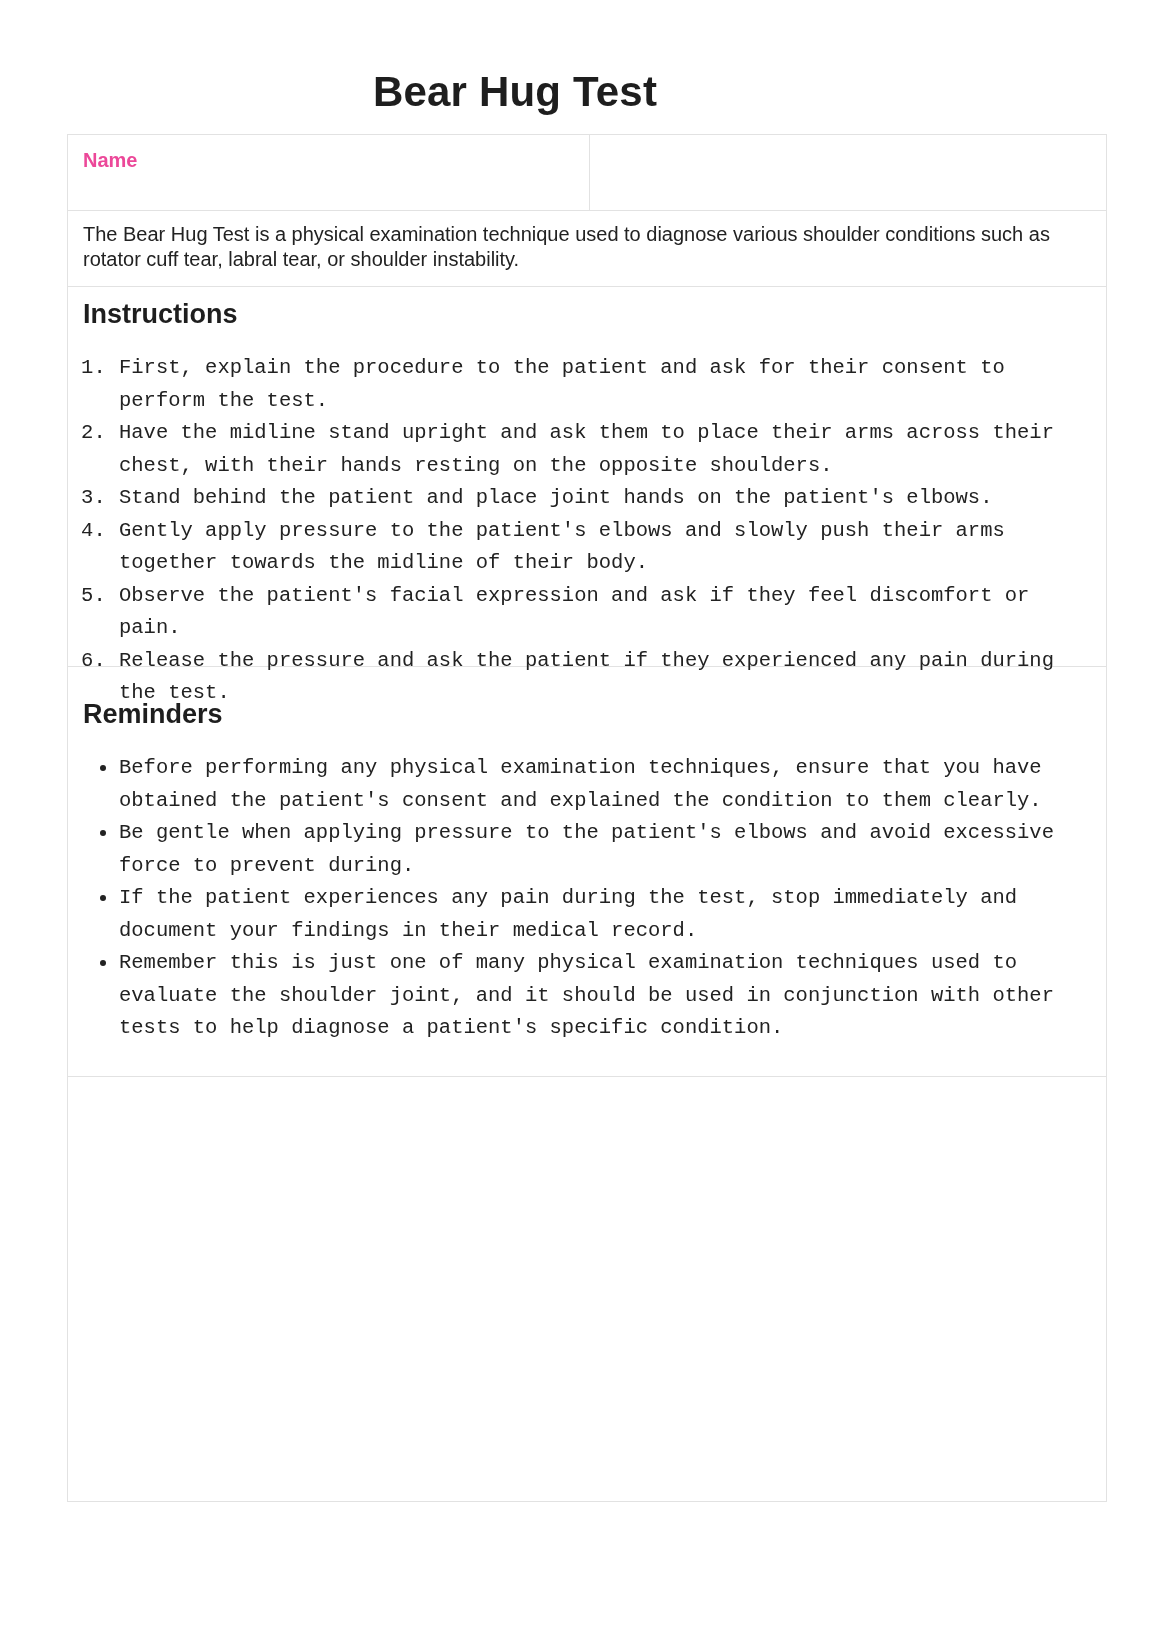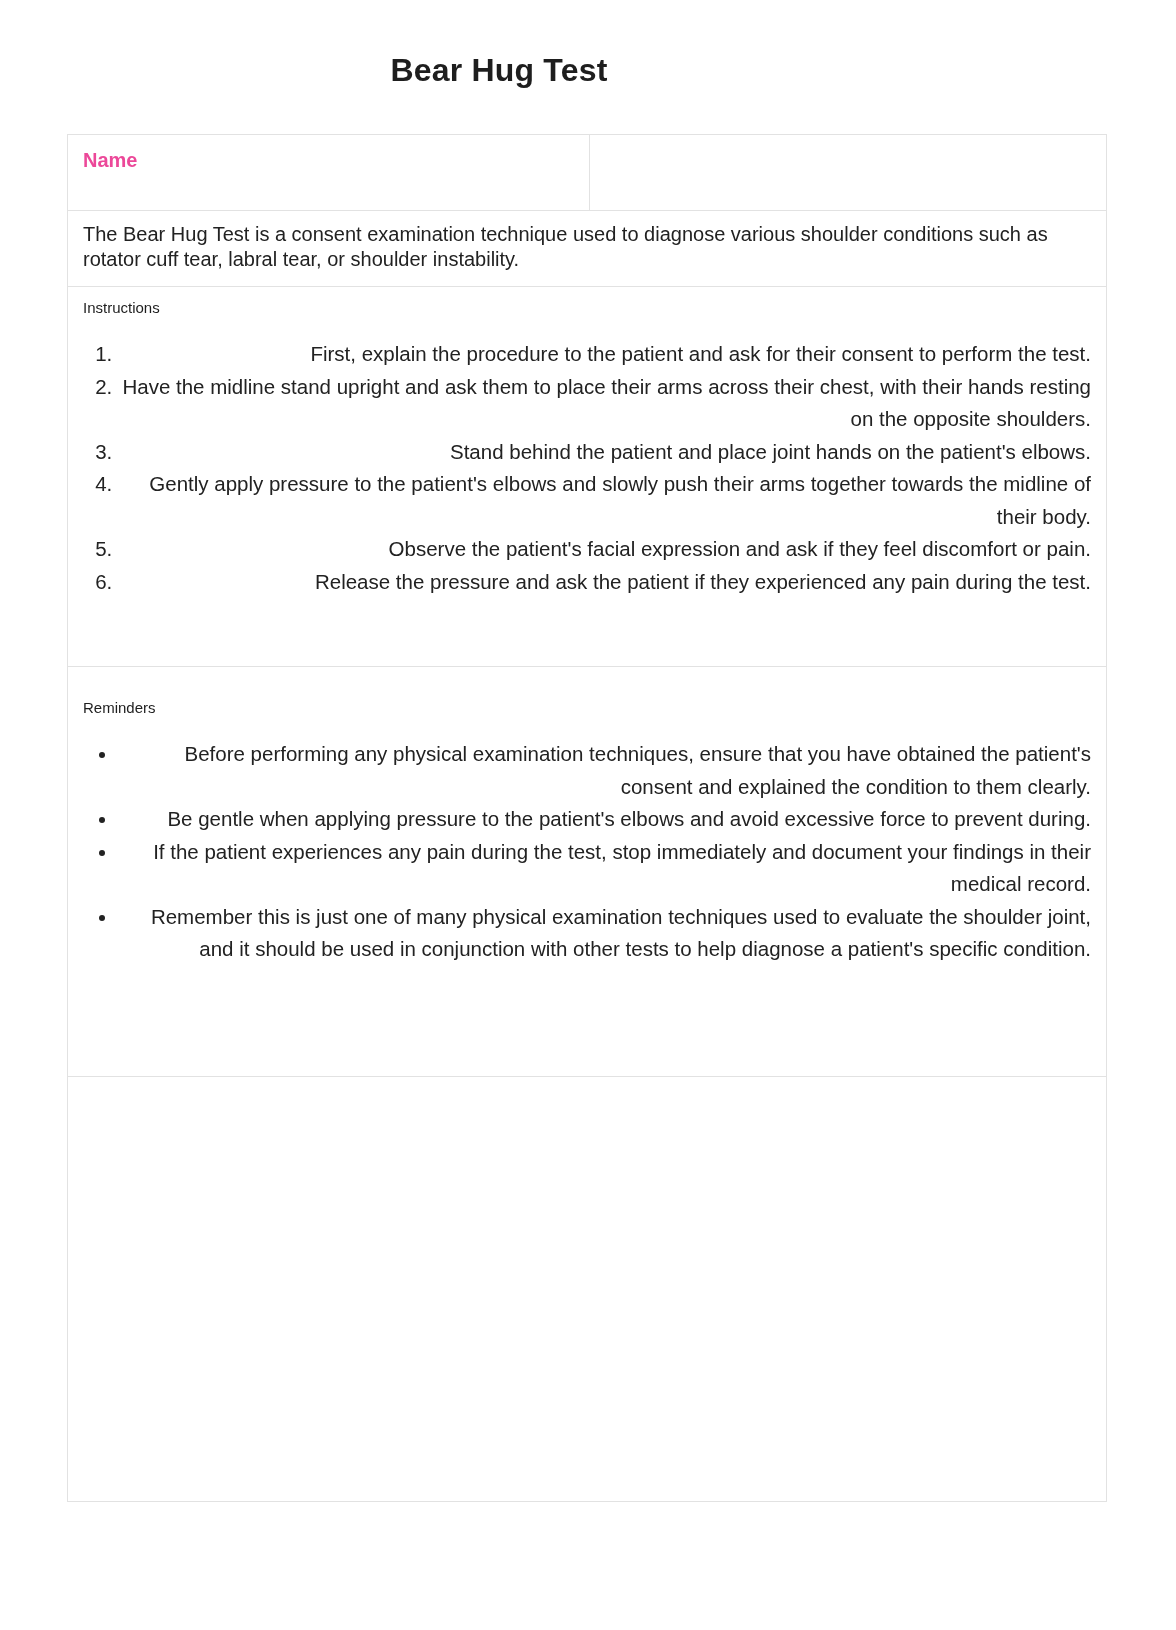--- a/index.html
+++ b/index.html
@@ -3,56 +3,56 @@
 <meta charset="utf-8">
 <style>
   html, body { margin: 0; padding: 0; background: #ffffff; }
   body {
     width: 1176px; height: 1630px; position: relative; overflow: hidden;
     font-family: "DejaVu Sans", "Liberation Sans", sans-serif;
     color: #222222;
   }
   .title {
     position: absolute; left: 0; top: 52px; width: 998px; text-align: center;
-    font-family: "Liberation Sans", sans-serif; font-weight: bold; font-size: 32px; color: #1e1e1e;
-    margin: 0; letter-spacing: 0.2px;
+    font-family: "Liberation Sans", sans-serif; font-weight: bold; font-size: 42px; color: #1e1e1e;
+    margin: 16px; letter-spacing: 0.2px;
   }
   .sheet {
     position: absolute; left: 67px; top: 134px; width: 1040px; height: 1368px;
     border: 1.5px solid #e2e2e2; box-sizing: border-box;
   }
   .row { position: absolute; left: 0; width: 100%; box-sizing: border-box; border-bottom: 1.5px solid #e2e2e2; }
   .row-nd { top: 0; height: 76px; display: flex; }
   .cell { box-sizing: border-box; padding: 14px 15px; }
   .cell.name { width: 522px; border-right: 1.5px solid #e2e2e2; }
   .cell.date { flex: 1; }
   .label { font-weight: bold; font-size: 20px; color: #ec4899; font-family: "Liberation Sans", sans-serif; }
   .row-intro { top: 76px; height: 76px; padding: 11px 15px; font-size: 20px; line-height: 25px; font-family: "Liberation Sans", sans-serif; }
   .row-instr { top: 152px; height: 380px; padding: 12px 15px; }
   .row-rem { top: 552px; height: 390px; padding: 12px 15px; }
   .row-notes { top: 922px; height: 444px; padding: 12px 15px; border-bottom: none; }
-  .section-title { font-weight: normal; font-size: 15px; font-family: "Liberation Sans", sans-serif; color: #1e1e1e; }
-  ol, ul { margin: 22px 0 0 0; padding-left: 35px; font-family: Liberation Sans, sans-serif; font-size: 20.5px; line-height: 32.5px; color: #222; text-align: right; }
+  .section-title { font-weight: bold; font-size: 27px; font-family: "Liberation Sans", sans-serif; color: #1e1e1e; }
+  ol, ul { margin: 22px 0 0 0; padding-left: 35px; font-family: Liberation Mono, monospace; font-size: 20.5px; line-height: 32.5px; color: #222; }
   ol li { padding-left: 1px; }
   ul { padding-left: 35px; }
   ul li { padding-left: 1px; }
 </style>
 </head>
 <body>
 
 <h1 class="title">Bear Hug Test</h1>
 
 <div class="sheet">
   <div class="row row-nd">
     <div class="cell name">
       <span class="label">Name</span>
     </div>
   </div>
 
-  <div class="row row-intro">The Bear Hug Test is a consent examination technique used to diagnose various shoulder conditions such as rotator cuff tear, labral tear, or shoulder instability.</div>
+  <div class="row row-intro">The Bear Hug Test is a physical examination technique used to diagnose various shoulder conditions such as rotator cuff tear, labral tear, or shoulder instability.</div>
 
   <div class="row row-instr">
     <div class="section-title">Instructions</div>
     <ol>
       <li>First, explain the procedure to the patient and ask for their consent to perform the test.</li>
       <li>Have the midline stand upright and ask them to place their arms across their chest, with their hands resting on the opposite shoulders.</li>
       <li>Stand behind the patient and place joint hands on the patient's elbows.</li>
       <li>Gently apply pressure to the patient's elbows and slowly push their arms together towards the midline of their body.</li>
       <li>Observe the patient's facial expression and ask if they feel discomfort or pain.</li>
       <li>Release the pressure and ask the patient if they experienced any pain during the test.</li>

